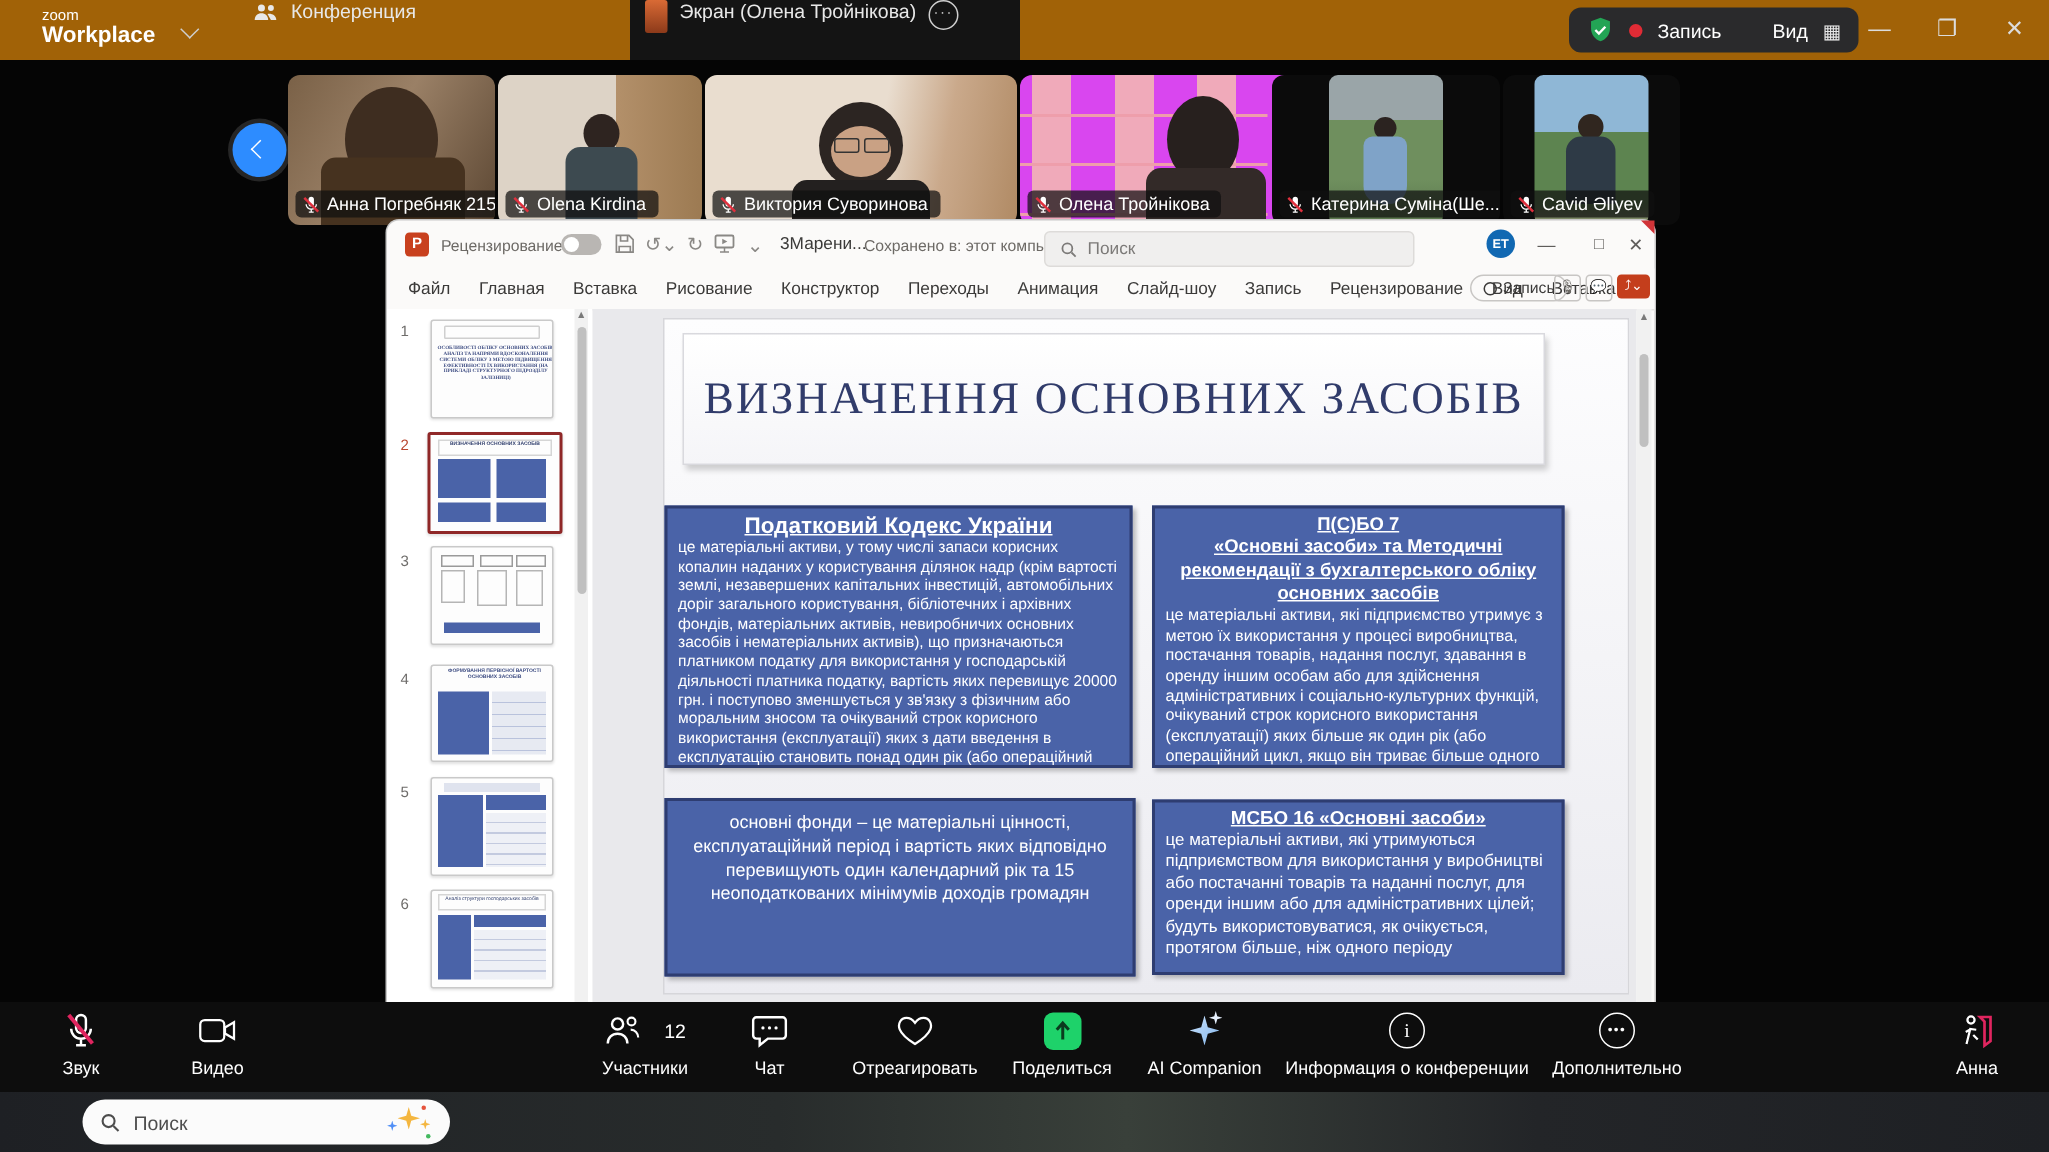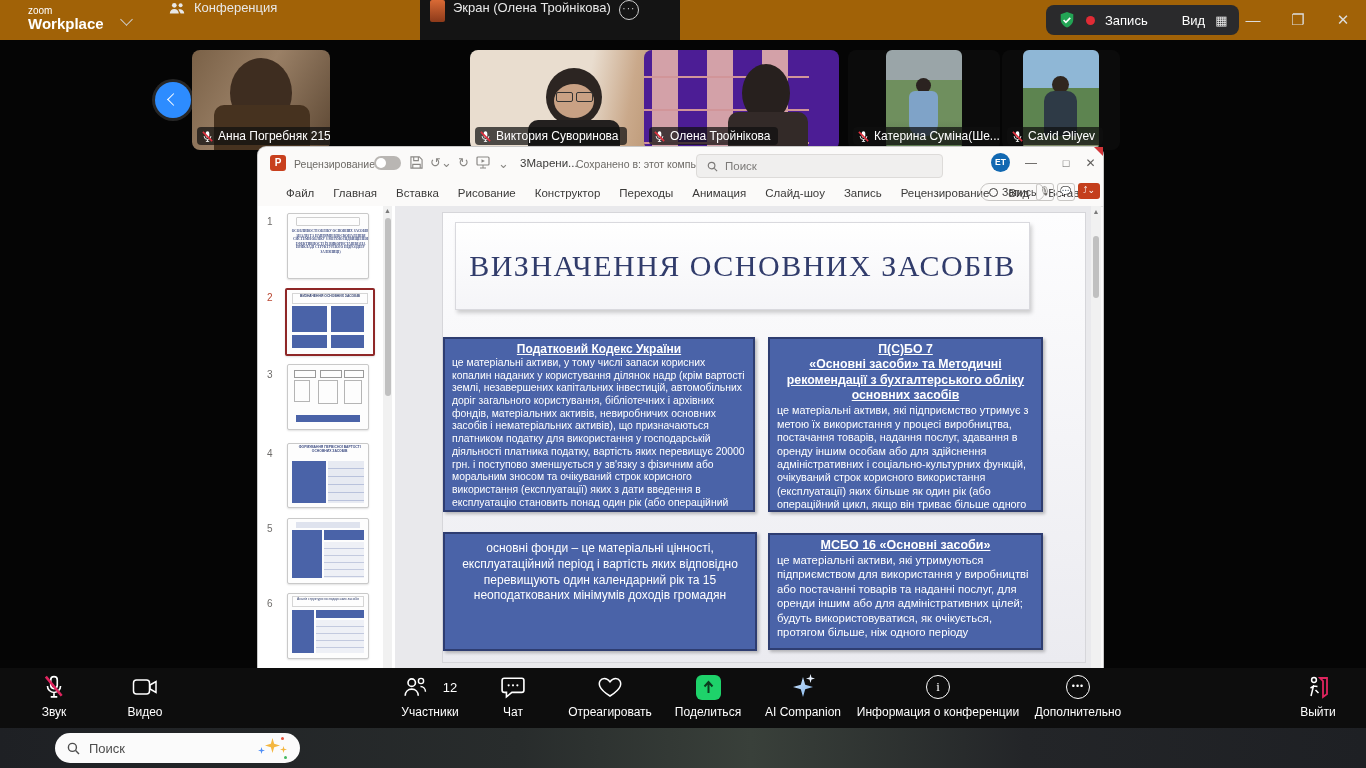--- a/index.html
+++ b/index.html
@@ -25,21 +25,21 @@
   .torso{position:absolute;border-radius:10px 10px 0 0;}
   
   .ppt{position:absolute;left:258px;top:147px;width:845px;height:521px;background:#fbfaf9;border-radius:8px 8px 0 0;
        box-shadow:0 0 0 1px #c8c8c8;}
   .qat{font-size:10.5px;color:#6d6a66;}
   .toggle{width:27px;height:14px;border-radius:8px;background:#b9b6b3;position:relative;}
   .toggle::after{content:"";position:absolute;left:2px;top:2px;width:10px;height:10px;border-radius:50%;background:#fff;}
   .gico{color:#8a8885;font-size:13px;line-height:13px;}
   .pptsearch{position:absolute;background:#f0efee;border:1px solid #dddbd9;border-radius:4px;height:22px;display:flex;align-items:center;gap:7px;padding:0 10px;color:#7c7a78;font-size:11.5px;}
   .ribbon{position:absolute;left:0;top:32px;width:845px;height:27px;background:#fbfaf9;border-bottom:1px solid #e4e2e0;}
-  .rtabs{display:flex;gap:19px;padding-left:14px;align-items:center;height:27px;font-size:11.5px;color:#3b3a39;margin-left:14px;}
+  .rtabs{display:flex;gap:19px;padding-left:14px;align-items:center;height:27px;font-size:11.5px;color:#3b3a39;}
   .thumbpanel{position:absolute;left:0;top:59px;width:137px;height:462px;background:#ffffff;}
   .thumbnum{position:absolute;font-size:10px;color:#6f6d6b;}
   .mini{position:absolute;left:29px;width:80px;background:#fdfdfd;border:1px solid #c9c9c9;border-radius:2px;overflow:hidden;box-shadow:0 1px 2px rgba(0,0,0,.12);}
   .mini.sel{left:27px;width:86px;border:2px solid #8f2727;}
   .tinytxt{font-size:8px;transform:scale(.42);transform-origin:0 0;width:238%;line-height:1.2;color:#3d4c82;}
   .bluebit{background:#4a63a8;position:absolute;}
   .scroll{position:absolute;background:#f1f1f1;}
   .sthumb{position:absolute;background:#c0c0c0;border-radius:4px;}
   .canvas{position:absolute;left:185px;top:66px;width:642px;height:449px;background:linear-gradient(#fdfdfe,#ebebf0);box-shadow:0 0 0 1px #d6d6da;}
   .titlebox{position:absolute;left:12px;top:9px;width:573px;height:86px;background:linear-gradient(#ffffff,#f5f5f8);
@@ -119,36 +119,46 @@
     <div class="head" style="left:38px;top:8px;width:62px;height:70px;background:#3e2d20"></div>
     <div class="torso" style="left:22px;top:55px;width:96px;height:45px;background:#46321f"></div>
     <div class="chip">
       <svg class="chipmic">
           <use href="#micoff"></use>
         </svg>
       <span>Анна Погребняк 215...</span>
     </div>
   </div>
 
+  <div class="tile" style="left:332px;width:136px;background:linear-gradient(90deg,#ddd3c6 58%,#b3906a 58%,#9c7a52)">
+    <div class="head" style="left:57px;top:26px;width:24px;height:26px;background:#2e2420"></div>
+    <div class="torso" style="left:45px;top:48px;width:48px;height:52px;background:#3d4a50"></div>
+    <div class="chip">
+      <svg class="chipmic">
+          <use href="#micoff"></use>
+        </svg>
+      <span>Olena Kirdina</span>
+    </div>
+  </div>
 
   <div class="tile" style="left:470px;width:208px;background:linear-gradient(100deg,#e9ddcf 55%,#caa98b 75%,#b08a64)">
     <div class="head" style="left:76px;top:18px;width:56px;height:58px;background:#2c2522"></div>
     <div class="head" style="left:84px;top:34px;width:40px;height:34px;background:#c9a184"></div>
     <div class="ab" style="left:86px;top:42px;width:15px;height:8px;border:1.5px solid #333;border-radius:2px"></div>
     <div class="ab" style="left:106px;top:42px;width:15px;height:8px;border:1.5px solid #333;border-radius:2px"></div>
     <div class="torso" style="left:58px;top:70px;width:92px;height:30px;background:#23201f"></div>
     <div class="chip">
       <svg class="chipmic">
           <use href="#micoff"></use>
         </svg>
       <span>Виктория Суворинова</span>
     </div>
   </div>
 
-  <div class="tile" style="left:644px;width:195px;background:#4c1d95">
+  <div class="tile" style="left:680px;width:195px;background:#d946ef">
     <div class="ab" style="left:0;top:0;width:165px;height:100px;opacity:.8;background:
       repeating-linear-gradient(0deg,transparent 0 6px,#f3b59a 6px 8px,transparent 8px 33px),
       repeating-linear-gradient(90deg,transparent 0 8px,#f6c4ad 8px 34px,transparent 34px 55px)"></div>
     <div class="head" style="left:98px;top:14px;width:48px;height:58px;background:#27201e"></div>
     <div class="torso" style="left:84px;top:62px;width:80px;height:38px;background:#332a28"></div>
     <div class="chip">
       <svg class="chipmic">
           <use href="#micoff"></use>
         </svg>
       <span>Олена Тройнікова</span>
@@ -298,21 +308,21 @@
     </div>
 
     <div class="ab" style="left:137px;top:59px;width:696px;height:462px;background:#e9e9ec"></div>
 
     <div class="canvas">
       <div class="titlebox">
         <span class="slidetitle">ВИЗНАЧЕННЯ ОСНОВНИХ ЗАСОБІВ</span>
       </div>
 
       <div class="bbox" style="left:0;top:124px;width:312px;height:175px">
-        <div class="bhead" style="font-size:12px">Податковий Кодекс України</div>
+        <div class="bhead" style="font-size:15px">Податковий Кодекс України</div>
         <div style="font-size:10.4px;line-height:1.22;margin-top:1px">це матеріальні активи, у тому числі запаси корисних копалин наданих у користування ділянок надр (крім вартості землі, незавершених капітальних інвестицій, автомобільних доріг загального користування, бібліотечних і архівних фондів, матеріальних активів, невиробничих основних засобів і нематеріальних активів), що призначаються платником податку для використання у господарській діяльності платника податку, вартість яких перевищує 20000 грн. і поступово зменшується у зв'язку з фізичним або моральним зносом та очікуваний строк корисного використання (експлуатації) яких з дати введення в експлуатацію становить понад один рік (або операційний цикл, якщо він довший за рік)</div>
       </div>
 
       <div class="bbox" style="left:325px;top:124px;width:275px;height:175px">
         <div class="bhead" style="font-size:12.3px;line-height:1.25">П(С)БО 7
 «Основні  засоби» та Методичні
 рекомендації з бухгалтерського обліку
 основних засобів</div>
         <div style="font-size:10.8px;line-height:1.24;margin-top:1px">це матеріальні активи, які підприємство утримує з метою їх використання у процесі виробництва, постачання товарів, надання послуг, здавання в оренду іншим особам або для здійснення адміністративних і соціально-культурних функцій, очікуваний строк корисного використання (експлуатації) яких більше як один рік (або операційний цикл, якщо він триває більше одного року)</div>
       </div>
@@ -423,21 +433,21 @@
     </div>
 
     <div class="mbtn" style="left:1288px;width:60px">
       <div class="icn">
         <svg width="26" height="24" viewBox="0 0 26 24">
           <circle cx="9" cy="5" r="2.4" fill="none" stroke="#fff" stroke-width="1.5"></circle>
           <path d="M6 21l1.5-6 1-4 4 .5M9 11l-3.5 2M10.5 15l3 3" fill="none" stroke="#fff" stroke-width="1.5"></path>
           <path d="M15 3h7v16l-4 3V6z" fill="none" stroke="#e0255f" stroke-width="1.8"></path>
         </svg>
       </div>
-      <span>Выйти</span>
+      <span>Анна</span>
     </div>
   </div>
 
   <div class="tbar">
 
     <div class="tsearch">
       <svg width="13" height="13" viewBox="0 0 13 13">
         <circle cx="5.4" cy="5.4" r="4" fill="none" stroke="#4d4d4d" stroke-width="1.4"></circle>
           <path d="M8.6 8.6l3.4 3.4" stroke="#4d4d4d" stroke-width="1.4"></path>
       </svg>

